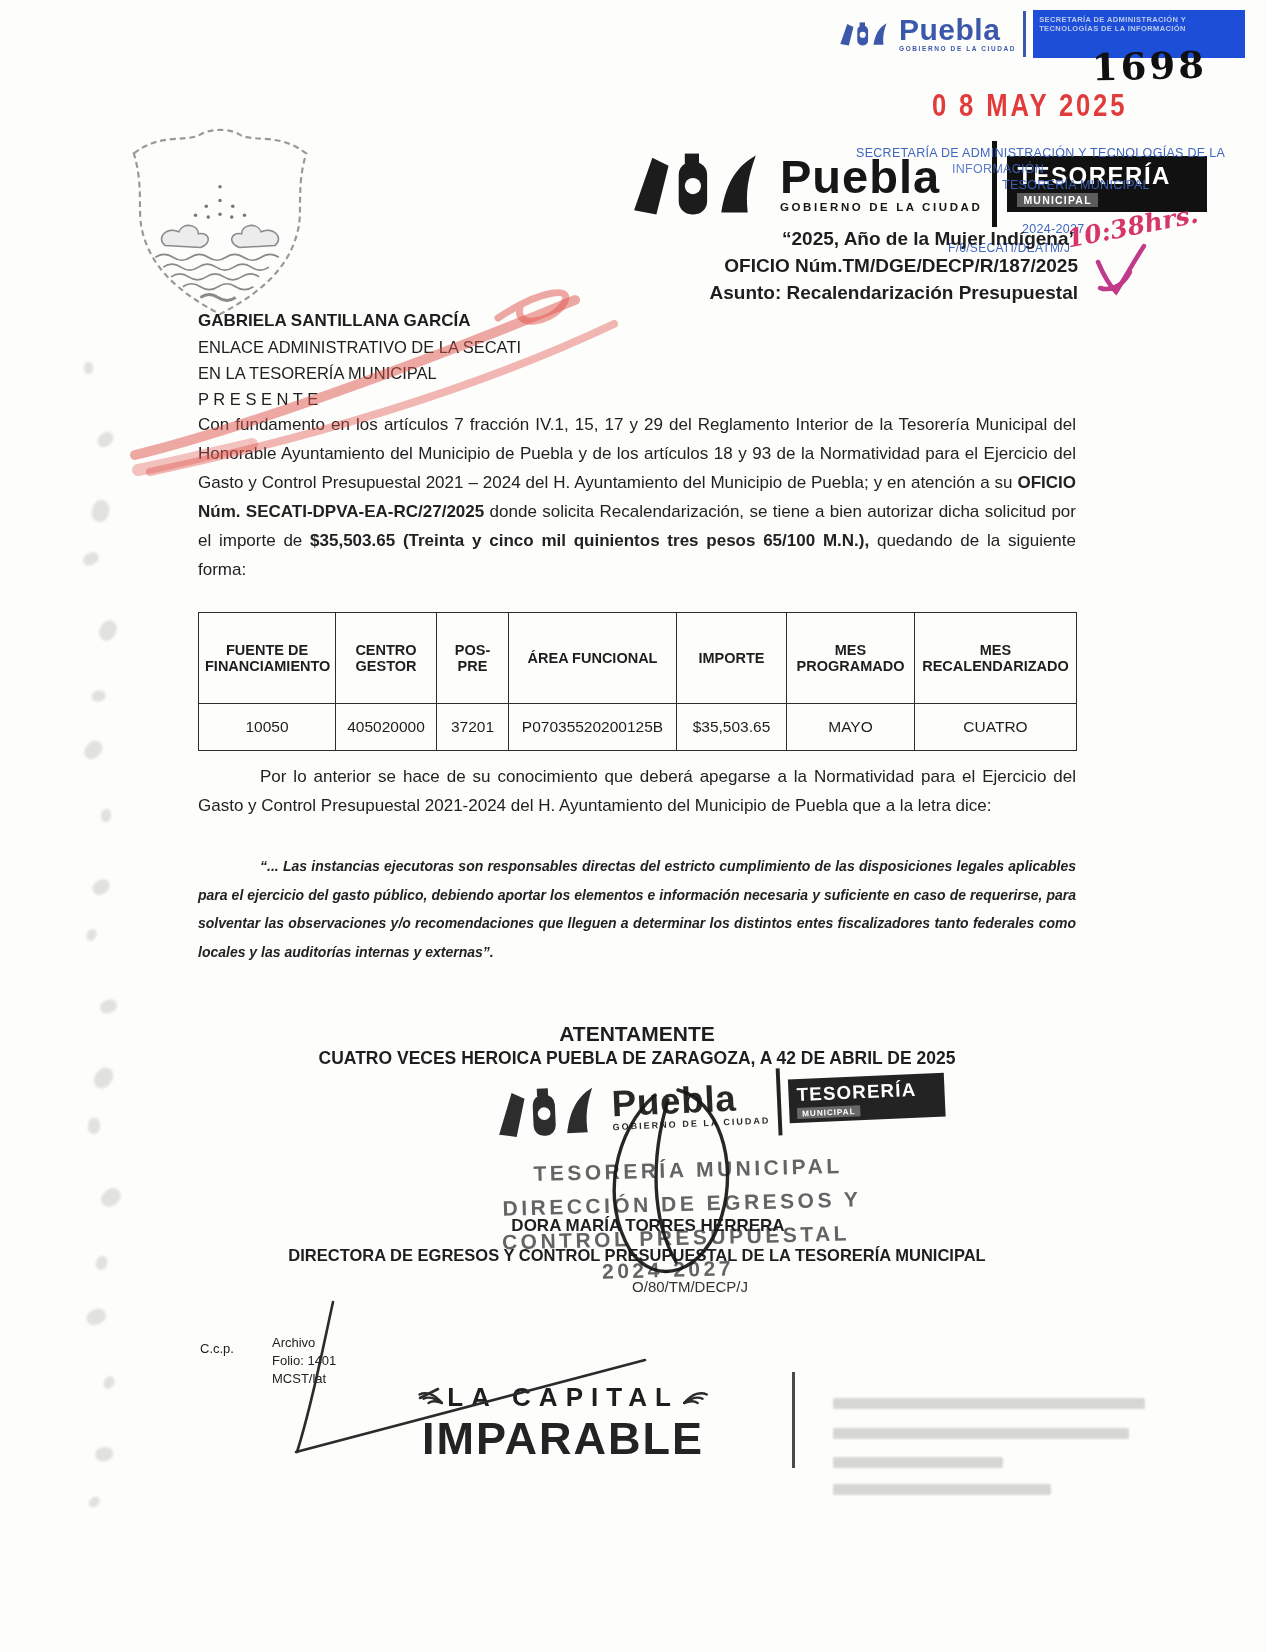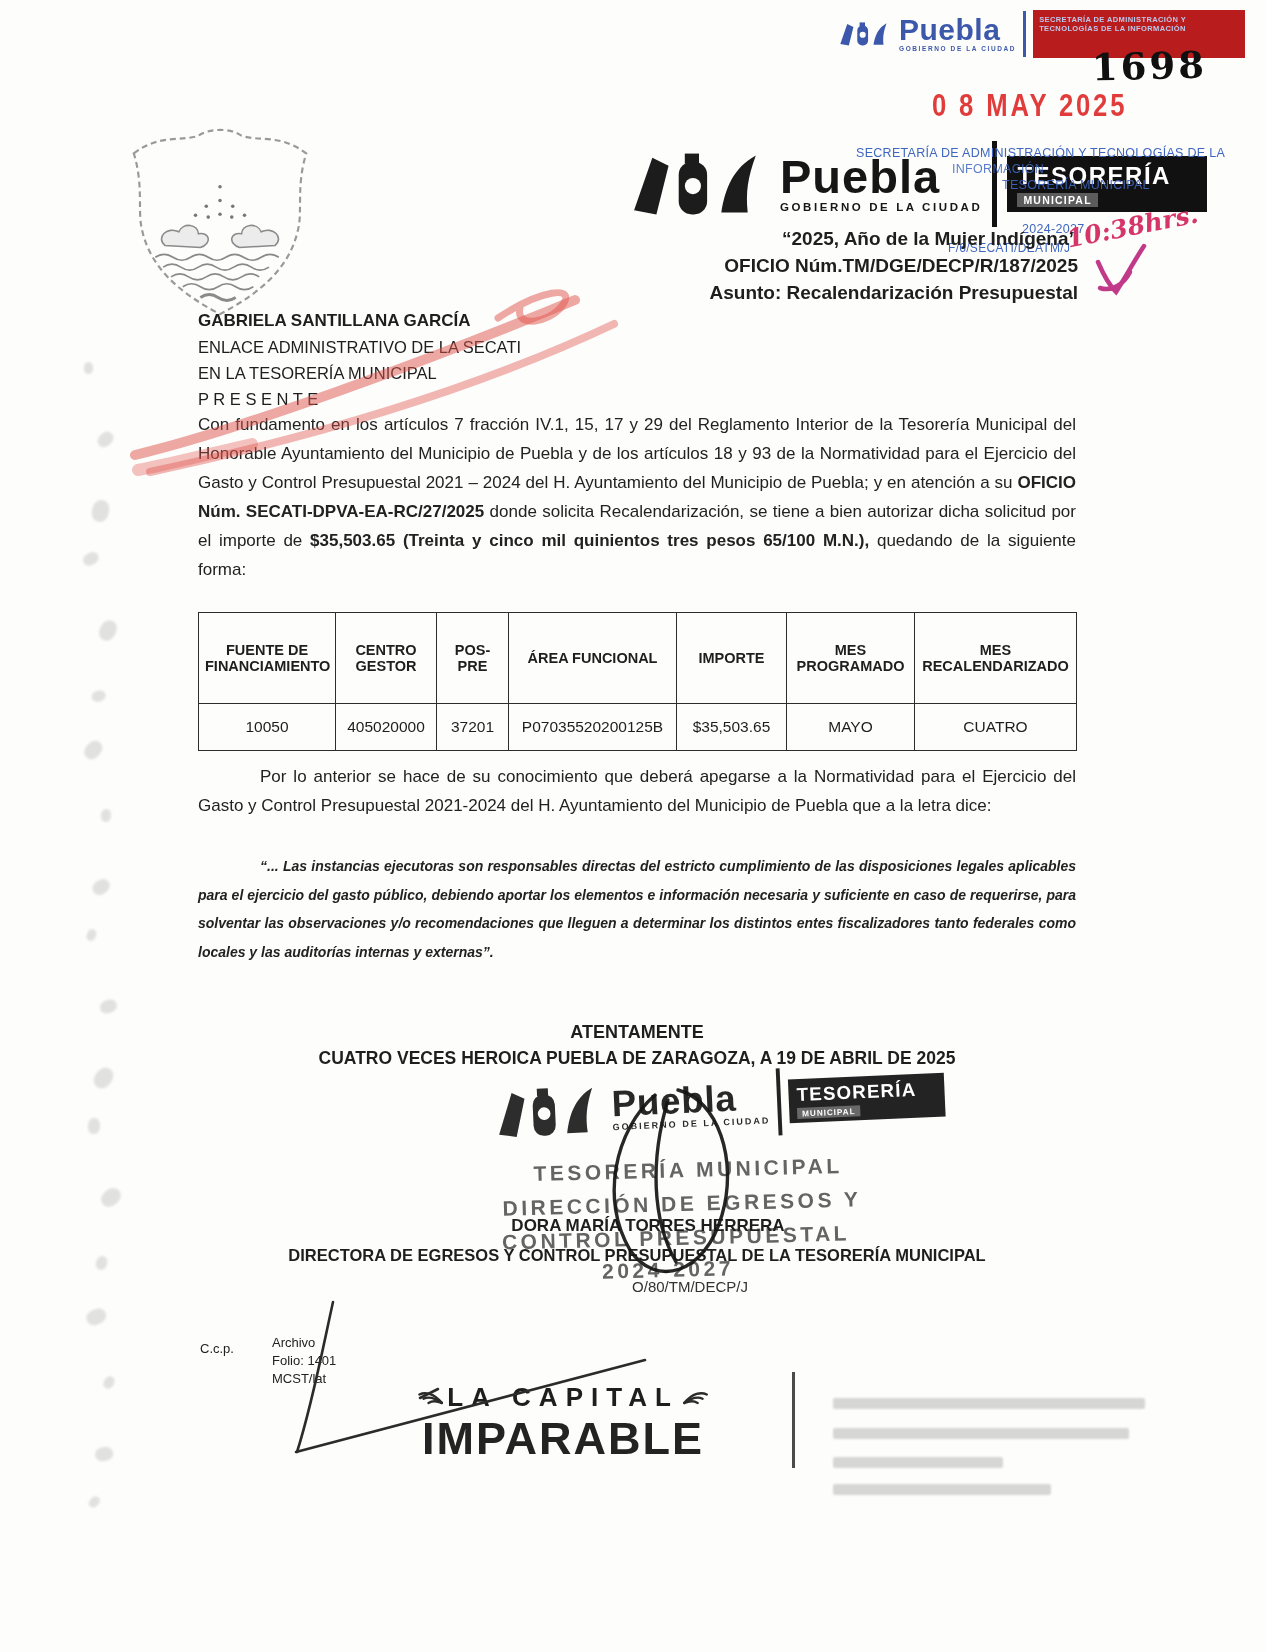--- a/index.html
+++ b/index.html
@@ -6,21 +6,21 @@
   .page{position:relative;width:1266px;height:1652px;margin:0 auto;background:#fdfdfb;
         font-family:"Liberation Sans",sans-serif;color:#1e1e1e;overflow:hidden;}
   .abs{position:absolute;}
   .nw{white-space:nowrap;}
 
   
   .bluestamp{display:flex;align-items:center;gap:7px;color:#3c58ab;}
   .bluestamp .word{font-size:30px;font-weight:800;letter-spacing:.5px;line-height:28px;}
   .bluestamp .sub{font-size:6.5px;font-weight:700;letter-spacing:1.6px;margin-top:1px;}
   .bluestamp .vbar{width:3px;height:46px;background:#3c58ab;}
-  .bluebox{width:212px;height:48px;background:#b91c1c;color:#bcc9ee;font-size:7.5px;
+  .bluebox{width:212px;height:48px;background:#1d4ed8;color:#bcc9ee;font-size:7.5px;
            line-height:9px;font-weight:700;padding:5px 6px;box-sizing:border-box;
            text-transform:uppercase;overflow:hidden;letter-spacing:.4px;}
   .folio-num{font-family:"DejaVu Serif",serif;font-weight:700;font-size:37px;letter-spacing:3px;
              color:#101010;transform:rotate(-1.5deg);}
   .datestamp{color:#e03c3c;font-size:27px;font-weight:700;letter-spacing:3px;
              transform:scale(.95,1.18);transform-origin:left top;}
 
   
   .pglogo{display:flex;align-items:center;gap:10px;color:#161616;}
   .pglogo .word{font-size:47px;font-weight:900;letter-spacing:1px;line-height:44px;}
@@ -214,22 +214,22 @@
       <td>$35,503.65</td>
       <td>MAYO</td>
       <td>CUATRO</td>
     </tr>
   </tbody>
     </table>
 
   <p class="abs para ind" style="left:198px;top:762px;margin:0;">Por lo anterior se hace de su conocimiento que deberá apegarse a la Normatividad para el Ejercicio del Gasto y Control Presupuestal 2021-2024 del H. Ayuntamiento del Municipio de Puebla que a la letra dice:</p>
   <p class="abs para ind quote" style="left:198px;top:852px;margin:0;">“... Las instancias ejecutoras son responsables directas del estricto cumplimiento de las disposiciones legales aplicables para el ejercicio del gasto público, debiendo aportar los elementos e información necesaria y suficiente en caso de requerirse, para solventar las observaciones y/o recomendaciones que lleguen a determinar los distintos entes fiscalizadores tanto federales como locales y las auditorías internas y externas”.</p>
 
-  <div class="abs center-line" style="left:198px;top:1022px;font-size:18px;">ATENTAMENTE</div>
-  <div class="abs center-line nw" style="left:198px;top:1048px;font-size:17.5px;">CUATRO VECES HEROICA PUEBLA DE ZARAGOZA, A 19 DE ABRIL DE 2025</div>
+  <div class="abs center-line" style="left:198px;top:1022px;font-size:21px;">ATENTAMENTE</div>
+  <div class="abs center-line nw" style="left:198px;top:1048px;font-size:17.5px;">CUATRO VECES HEROICA PUEBLA DE ZARAGOZA, A 42 DE ABRIL DE 2025</div>
 
   <div class="abs pglogo" style="left:492px;top:1080px;transform:scale(.78) rotate(-2.5deg);transform-origin:left top;opacity:.92;">
     <svg width="142" height="88" viewBox="0 0 140 72">
       <polygon points="6,62 24,10 40,18 28,66" fill="#1c1c1c"></polygon>
       <rect x="56" y="6" width="14" height="10" fill="#1c1c1c"></rect>
       <rect x="50" y="14" width="28" height="52" rx="13" fill="#1c1c1c"></rect>
       <circle cx="64" cy="38" r="8" fill="#fdfdfb"></circle>
       <path d="M92,64 C96,40 104,20 126,8 C118,30 116,44 118,64 Z" fill="#1c1c1c"></path>
     </svg>
     <div>

